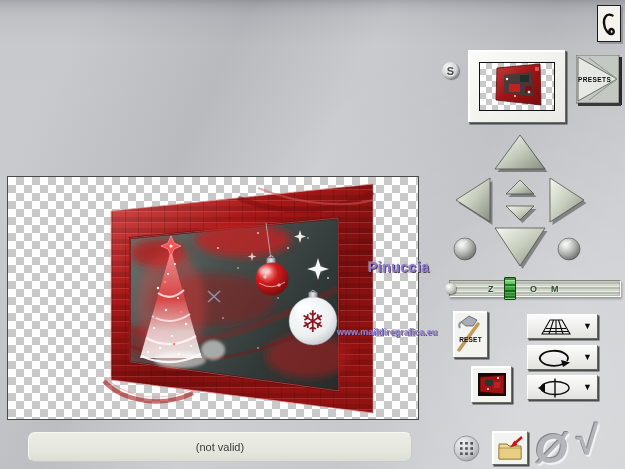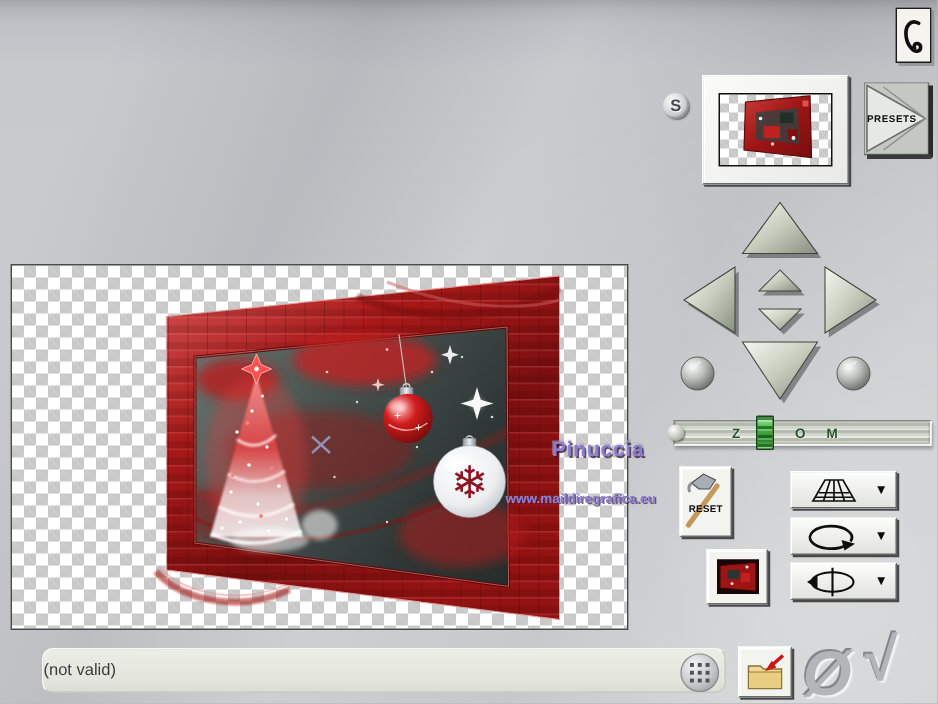--- a/index.html
+++ b/index.html
@@ -15,30 +15,30 @@
   
   .preview{position:absolute;left:7px;top:176px;width:412px;height:244px;
        border:1px solid #4a4a4a;background-color:#fff;
        background-image:
          linear-gradient(45deg,#c9c9c9 25%,transparent 25%,transparent 75%,#c9c9c9 75%),
          linear-gradient(45deg,#c9c9c9 25%,transparent 25%,transparent 75%,#c9c9c9 75%);
        background-size:16px 16px;background-position:0 0,8px 8px;}
   .scene{position:absolute;inset:0;width:410px;height:242px;}
 
   
-  .status-bar{position:absolute;left:28px;top:432px;width:456px;height:30px;border-radius:7px;
+  .status-bar{position:absolute;left:28px;top:432px;width:384px;height:30px;border-radius:7px;
        background:linear-gradient(180deg,#eceee6 0,#e4e6de 70%,#dcded6 100%);
        border:1px solid #f6f7f2;border-bottom-color:#c9cbc3;border-right-color:#c9cbc3;
-       display:flex;align-items:center;justify-content:flex-start;}
+       display:flex;align-items:center;justify-content:center;}
   .status-bar span{font-size:11px;color:#3b3b3b;}
 
   
   .wm-name{position:absolute;left:368px;top:259px;z-index:40;font-weight:bold;font-size:14px;letter-spacing:.5px;
        color:var(--watermark-violet,#8a7ed2);
-       text-shadow:1px 1px 0 rgba(55,25,55,.75),-1px -1px 0 rgba(255,255,255,.30),0 0 2px rgba(40,10,40,.5);margin-top:32px;}
+       text-shadow:1px 1px 0 rgba(55,25,55,.75),-1px -1px 0 rgba(255,255,255,.30),0 0 2px rgba(40,10,40,.5);}
   .wm-site{position:absolute;left:337px;top:279px;z-index:40;font-weight:bold;font-size:9px;
        color:var(--watermark-violet,#8a7ed2);
        text-shadow:1px 1px 0 rgba(55,25,55,.65),0 0 1px rgba(255,255,255,.25);margin-top:48px;}
 
   
   .raised{position:absolute;background:#f3f3f0;border:1px solid;
        border-color:#ffffff #6b6b6b #6b6b6b #ffffff;
        box-shadow:1.5px 1.5px 0 #4a4a4a, inset 1px 1px 0 #ffffff;cursor:pointer;}
 
   

